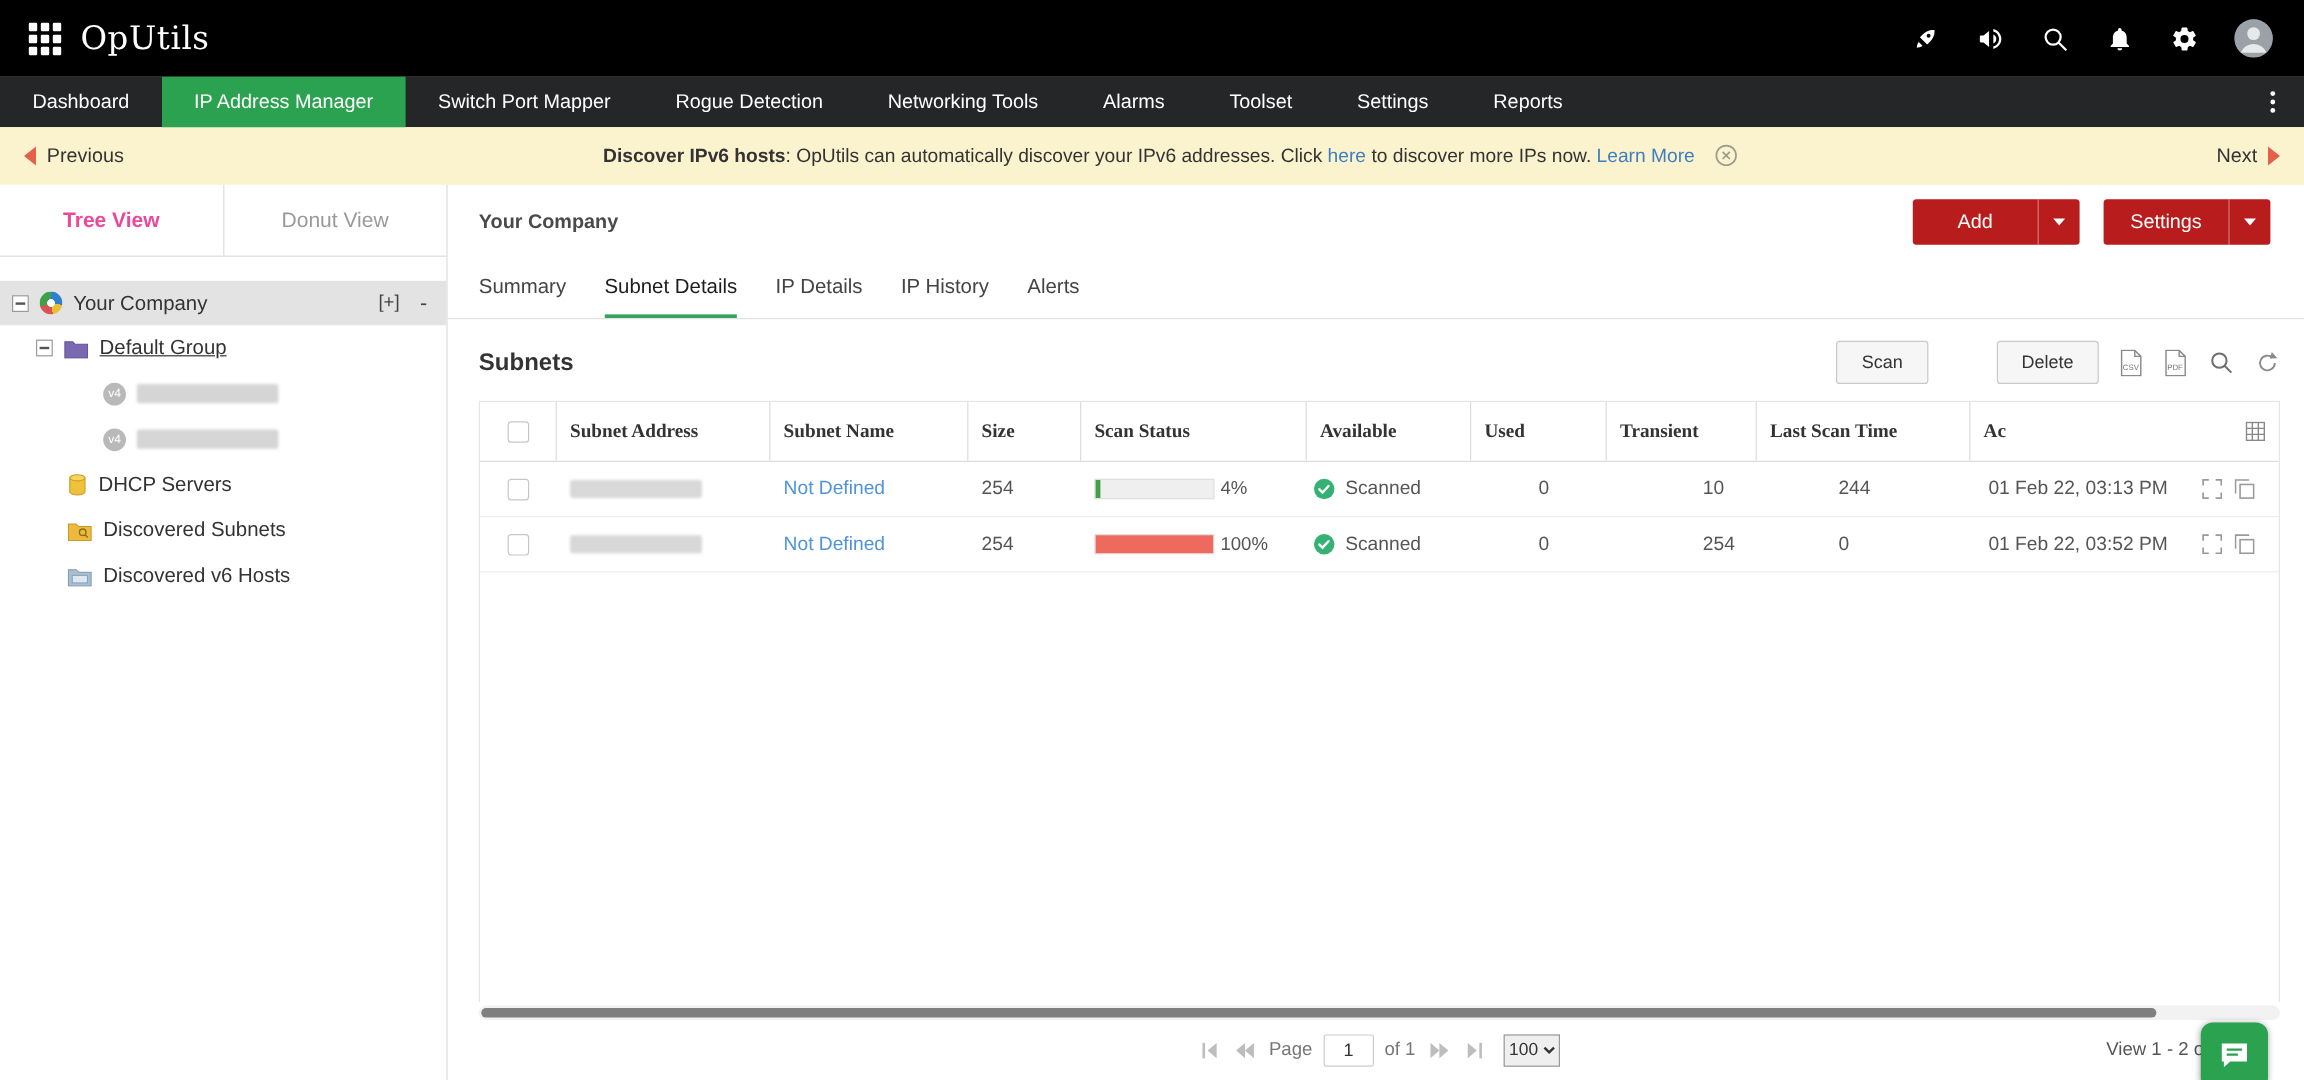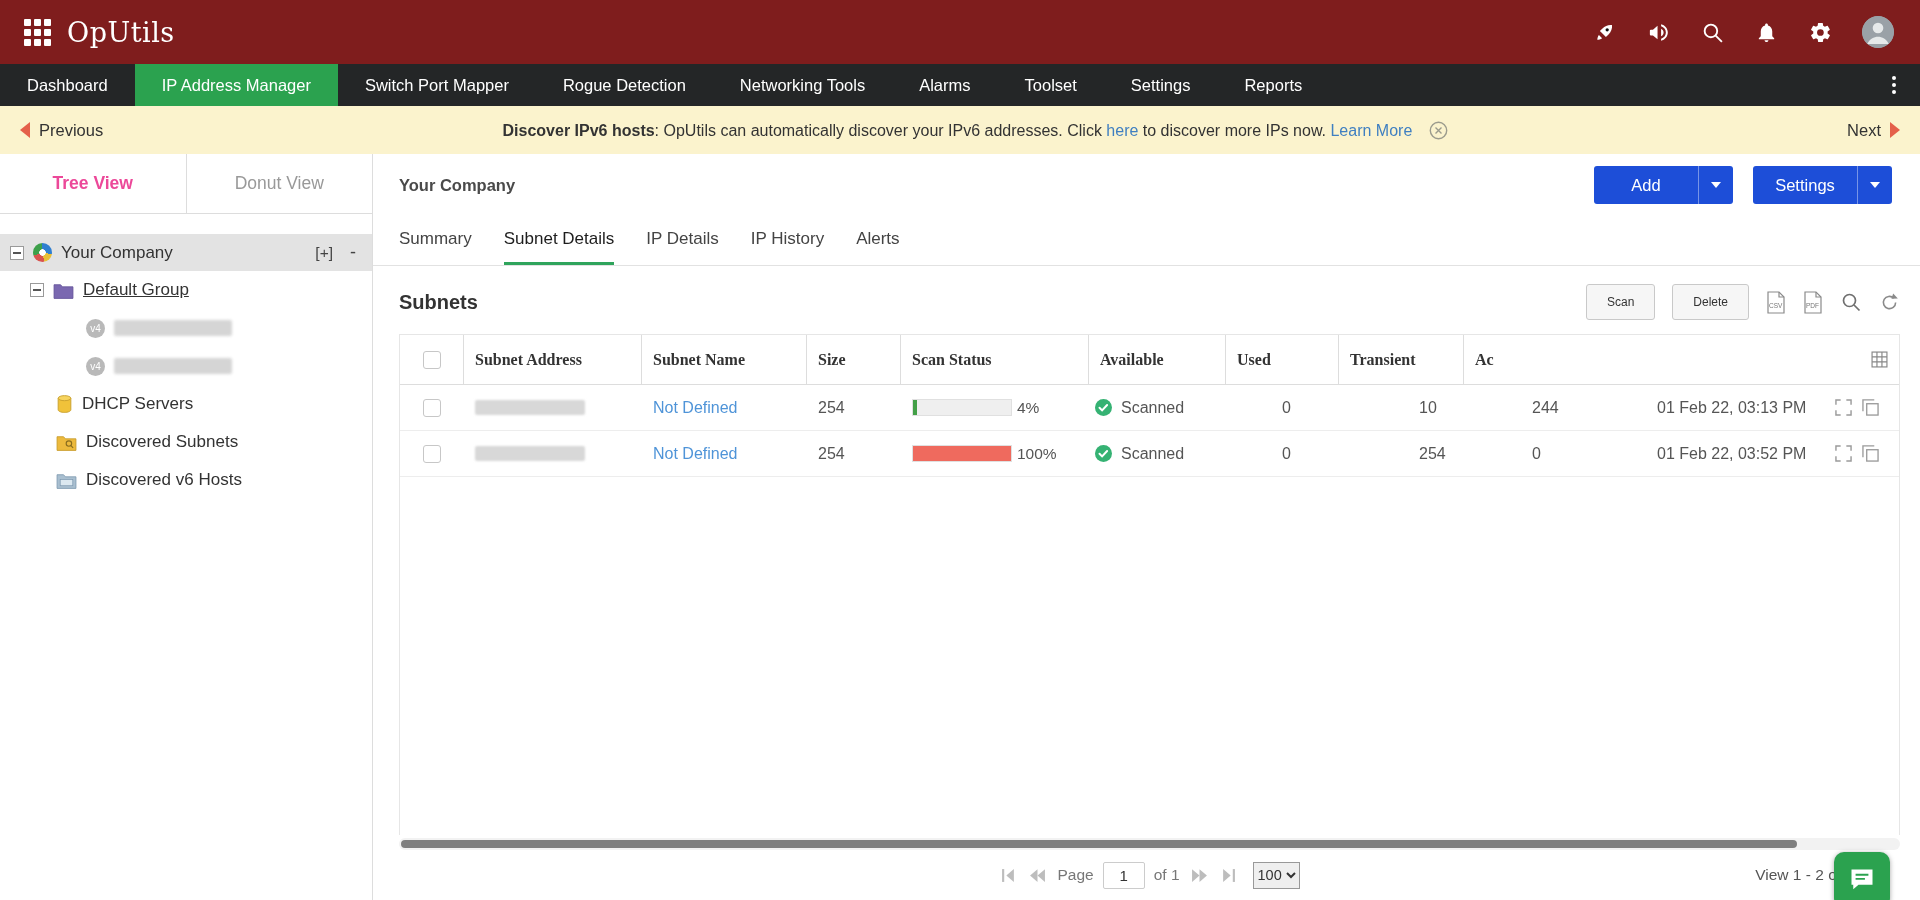--- a/index.html
+++ b/index.html
@@ -1,20 +1,20 @@
 <!DOCTYPE html>
 <html lang="en"><head>
 <meta charset="utf-8">
 <style>
   * { box-sizing: border-box; margin: 0; padding: 0; }
   html, body { width: 1920px; height: 900px; overflow: hidden; }
   body { font-family: "Liberation Sans", sans-serif; background: #fff; color: #333; }
 
   
-  .topbar { height: 64px; background: #7f1d1d; display: flex; align-items: center; padding: 0 26px 0 24px; }
+  .topbar { height: 64px; background: #000000; display: flex; align-items: center; padding: 0 26px 0 24px; }
   .apps-grid { width: 27px; height: 27px; display: grid; grid-template-columns: repeat(3,1fr); gap: 3px; cursor: pointer; }
   .apps-grid span { background: #fff; border-radius: 1px; }
   .brand { font-family: "DejaVu Serif", serif; font-size: 27px; color: #fff; margin-left: 16px; letter-spacing: .5px; }
   .topbar-right { margin-left: auto; display: flex; align-items: center; gap: 30px; }
   .tb-icon { width: 24px; height: 24px; display: flex; align-items: center; justify-content: center; cursor: pointer; }
   .avatar-wrap { width: 32px; height: 32px; border-radius: 50%; overflow: hidden; background: #9aa1a7; cursor: pointer; }
 
   
   .navbar { height: 42px; background: #242627; display: flex; align-items: stretch; }
   .nav-item { display: flex; align-items: center; padding: 0 27px; color: #fff; font-size: 16.5px; cursor: pointer; white-space: nowrap; }
@@ -57,34 +57,34 @@
   .ti-l2 { padding-left: 86px; }
   .v4-badge { width: 19px; height: 19px; border-radius: 50%; background: #b9b9b9; color: #fff; font-size: 10px; display: flex; align-items: center; justify-content: center; flex: none; }
   .blob { width: 118px; height: 16px; background: #d5d5d5; border-radius: 2px; filter: blur(1.5px); }
   .toggle-row { height: 60px; display: flex; align-items: center; justify-content: center; gap: 11px; font-size: 17px; color: #222; cursor: pointer; flex: none; }
 
   
   .main { flex: 1; min-width: 0; display: flex; flex-direction: column; position: relative; }
   .main-head { height: 62px; display: flex; align-items: center; padding: 0 28px 0 26px; flex: none; }
   .group-title { font-size: 16.5px; font-weight: bold; color: #4a4a4a; }
   .head-buttons { margin-left: auto; display: flex; gap: 20px; }
-  .green-btn { display: flex; align-items: stretch; background: #1d4ed8; color: #fff; border-radius: 3px; overflow: hidden; height: 38px; font-size: 16.5px; cursor: pointer; }
+  .green-btn { display: flex; align-items: stretch; background: #b91c1c; color: #fff; border-radius: 3px; overflow: hidden; height: 38px; font-size: 16.5px; cursor: pointer; }
   .green-btn .gb-label { display: flex; align-items: center; justify-content: center; min-width: 104px; padding: 0 16px; }
   .green-btn .gb-caret { display: flex; align-items: center; padding: 0 12px; border-left: 1px solid rgba(255,255,255,.4); }
   .caret-down { width: 0; height: 0; border-left: 5px solid transparent; border-right: 5px solid transparent; border-top: 6px solid #fff; }
 
   .main-tabs { display: flex; gap: 32px; padding: 0 26px; border-bottom: 1px solid #e2e2e2; height: 50px; align-items: stretch; flex: none; }
   .main-tab { display: flex; align-items: center; font-size: 17px; color: #444; cursor: pointer; border-bottom: 3px solid transparent; }
   .main-tab.active { color: #1d1d1d; border-bottom-color: #2fa45c; }
 
   .section { flex: 1; min-height: 0; display: flex; flex-direction: column; padding: 0 20px 0 26px; justify-content: center; }
   .section-head { display: flex; align-items: center; margin: 18px 0 14px; flex: none; }
   .section-title { font-size: 20px; font-weight: bold; color: #333; }
   .section-tools { margin-left: auto; display: flex; align-items: center; gap: 17px; }
-  .tool-btn { height: 36px; padding: 0 20px; background: #f6f6f6; border: 1px solid #c9c9c9; border-radius: 3px; font-size: 12px; color: #333; font-family: inherit; cursor: pointer; }
+  .tool-btn { height: 36px; padding: 0 20px; background: #f6f6f6; border: 1px solid #c9c9c9; border-radius: 3px; font-size: 15px; color: #333; font-family: inherit; cursor: pointer; margin-left: 40px; }
   .tool-icon { display: flex; align-items: center; justify-content: center; cursor: pointer; }
 
   
   .grid-wrap { flex: 1; min-height: 0; border: 1px solid #e6e6e6; border-bottom: none; display: flex; flex-direction: column; overflow: hidden; background: #fff; }
   .grid-head { display: flex; height: 50px; border-bottom: 1px solid #ddd; font-weight: bold; font-size: 16px; color: #333; flex: none; font-family: Liberation Serif, serif; }
   .gh-cell { display: flex; align-items: center; padding: 0 11px; border-right: 1px solid #ddd; overflow: hidden; white-space: nowrap; }
   .gh-cell:last-child { border-right: none; }
   .grid-row { display: flex; height: 46px; border-bottom: 1px solid #ededed; font-size: 16px; color: #555; flex: none; }
   .gr-cell { display: flex; align-items: center; padding: 0 11px; overflow: hidden; white-space: nowrap; }
   .col-cb   { flex: 0 0 64px; justify-content: center; }
@@ -344,20 +344,21 @@
           <div class="gh-cell col-cb">
               <span class="cb"></span>
             </div>
           <div class="gh-cell col-addr">Subnet Address</div>
           <div class="gh-cell col-name">Subnet Name</div>
           <div class="gh-cell col-size">Size</div>
           <div class="gh-cell col-stat">Scan Status</div>
           <div class="gh-cell col-avail">Available</div>
           <div class="gh-cell col-used">Used</div>
           <div class="gh-cell col-trans">Transient</div>
+          <div class="gh-cell col-time">Last Scan Time</div>
           <div class="gh-cell col-ac">
             <span>Ac</span>
             <span class="tool-icon">
               <svg width="17" height="17" viewBox="0 0 16 16">
                   <rect x="1" y="1" width="14" height="14" fill="#fff" stroke="#888" stroke-width="1.1"></rect>
                   <path d="M5.6 1v14M10.3 1v14M1 5.6h14M1 10.3h14" stroke="#888" stroke-width="1.1"></path>
                 </svg>
             </span>
           </div>
         </div>

